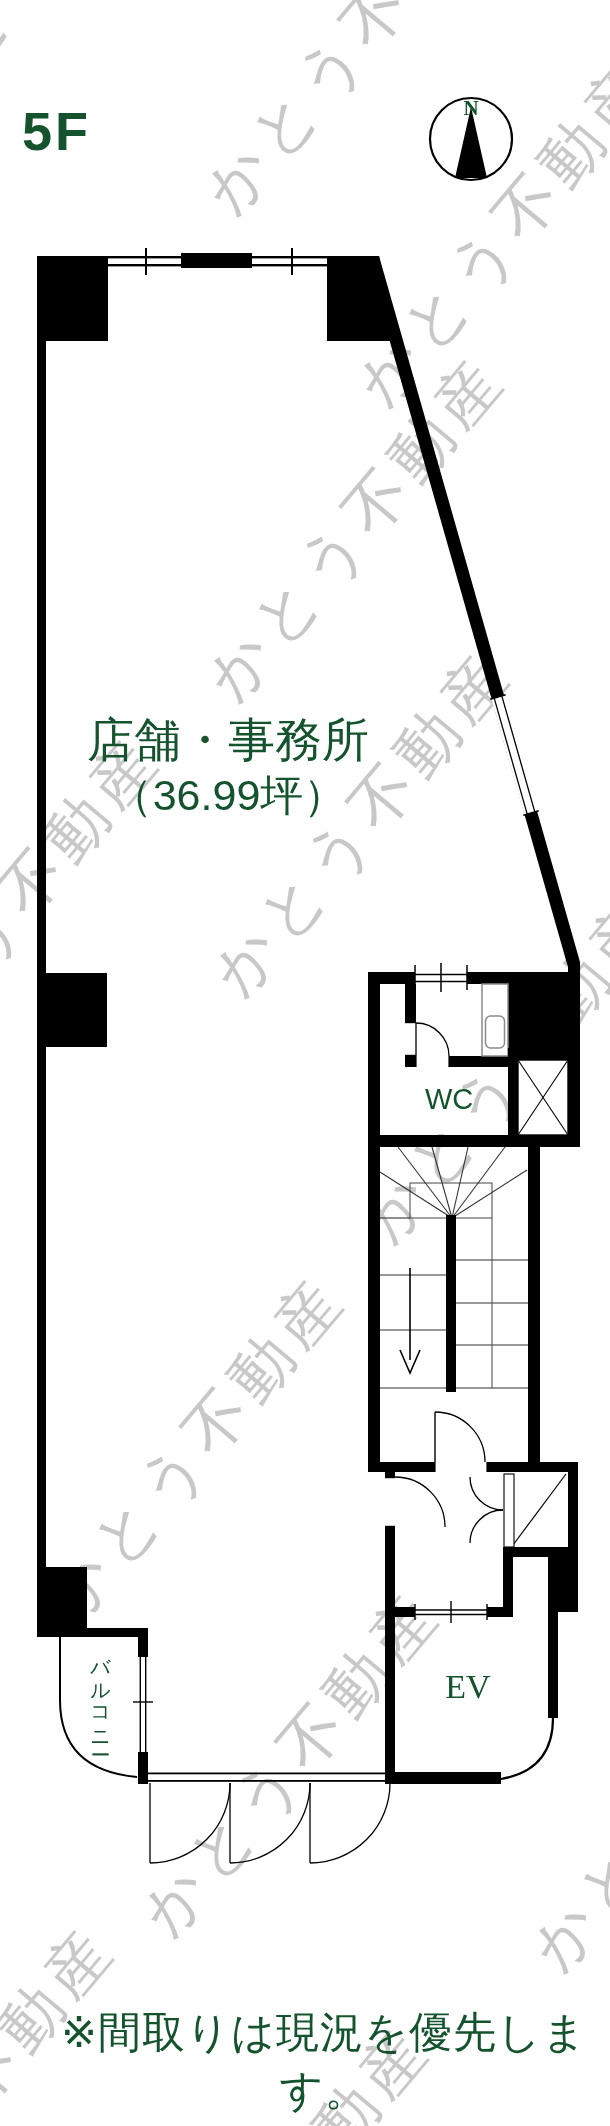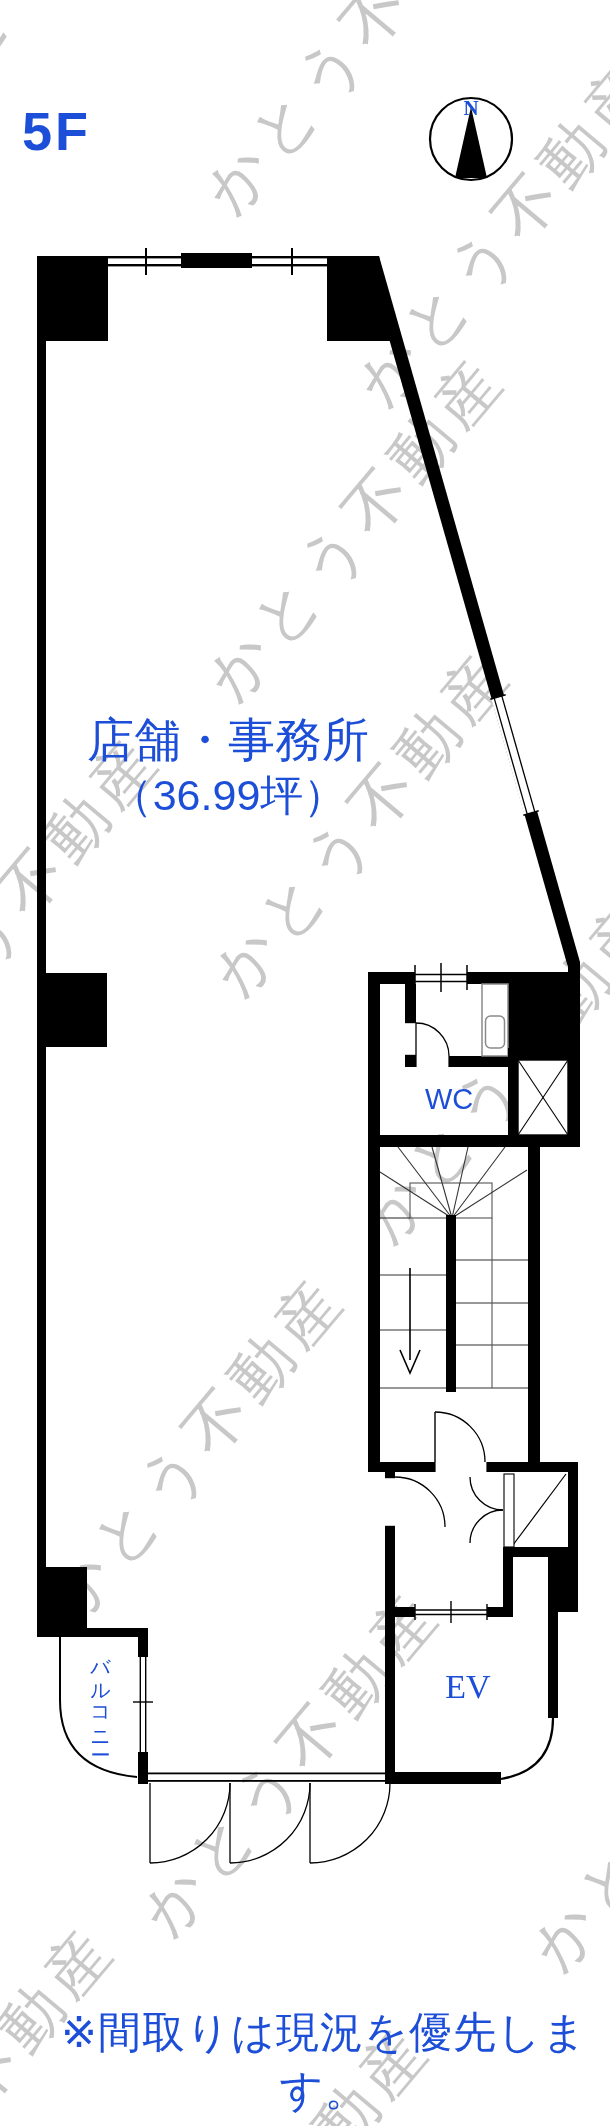--- a/index.html
+++ b/index.html
@@ -6,21 +6,21 @@
   body{width:610px;height:2126px;position:relative;overflow:hidden;
        font-family:"Liberation Sans","DejaVu Sans",sans-serif;}
   #stage{position:absolute;left:0;top:0;width:610px;height:2126px;}
   .layer{position:absolute;left:0;top:0;}
   
   .wm{position:absolute;color:#c8c8c8;font-size:62px;line-height:62px;
       font-weight:500;letter-spacing:8px;white-space:nowrap;
       transform:rotate(-50deg);transform-origin:0 50%;z-index:1;}
   svg.plan{position:absolute;left:0;top:0;z-index:2;}
   
-  .lbl{position:absolute;color:#1d4ed8;z-index:3;}
+  .lbl{position:absolute;color:#14532d;z-index:3;}
   .floor-label{left:22px;top:100px;font-size:54px;font-weight:600;letter-spacing:3px;}
   .north-label{left:448px;top:96px;width:46px;text-align:center;font-size:21px;
                font-weight:bold;font-family:"Liberation Serif","DejaVu Serif",serif;}
   .main-room{left:78px;top:712px;width:300px;text-align:center;}
   .main-room .l1{font-size:47px;line-height:56px;font-weight:500;}
   .main-room .l2{font-size:46px;line-height:55px;font-weight:400;}
   .main-room .l3{font-size:43px;line-height:55px;font-weight:400;}
   .wc-label{left:425px;top:1083px;width:72px;font-size:29px;font-weight:500;}
   .ev-label{left:432px;top:1668px;width:72px;text-align:center;font-size:34px;font-weight:400;font-family:Liberation Serif, serif;}
   .balcony-label{left:88px;top:1645px;font-size:20px;font-weight:400;

